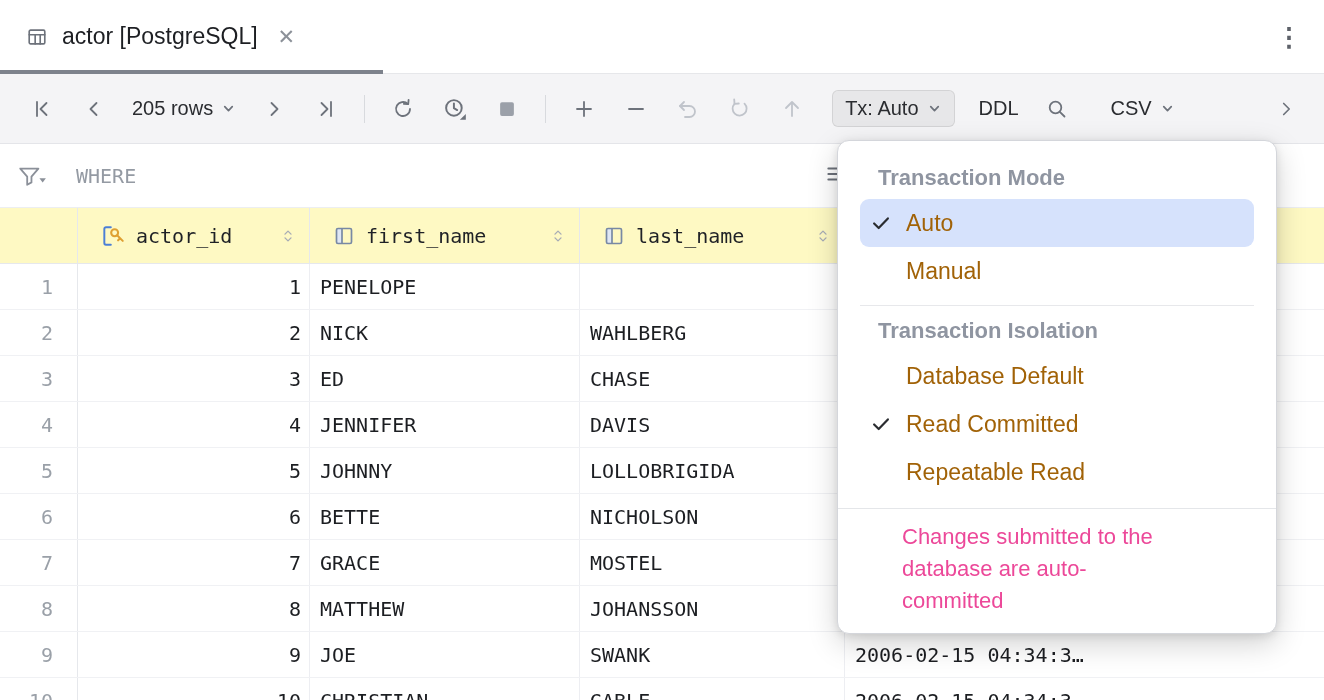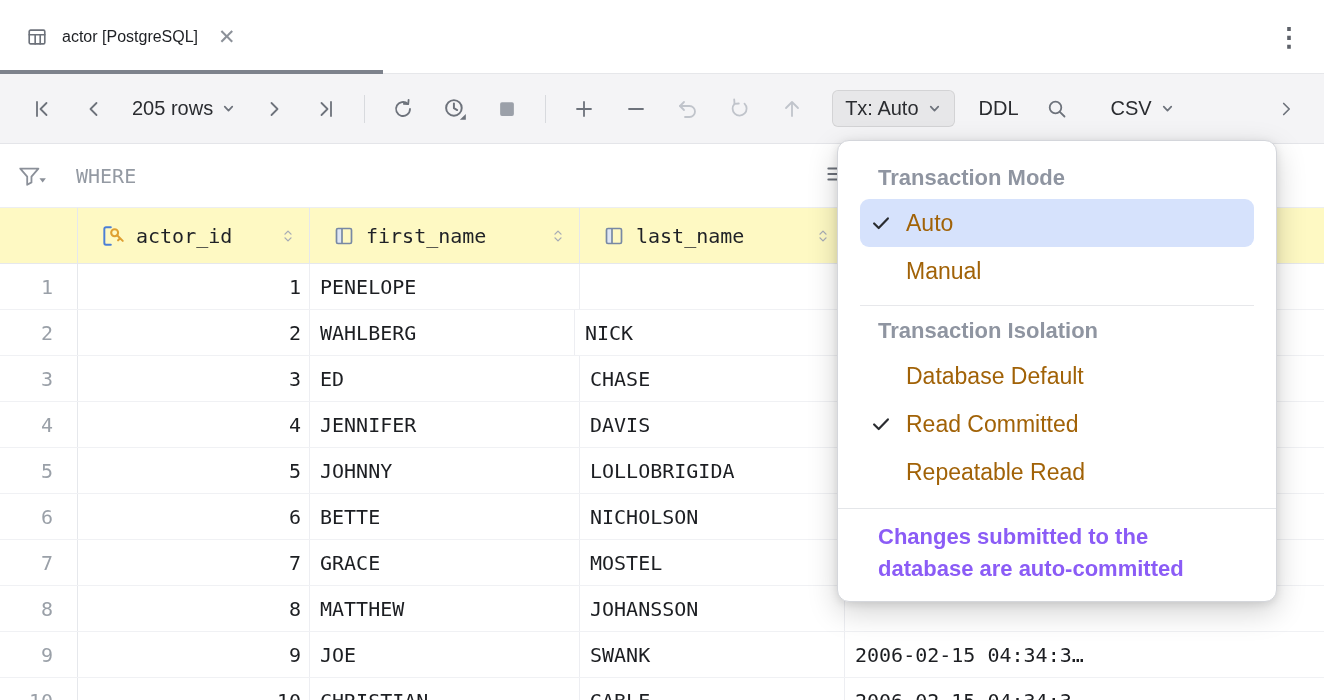--- a/index.html
+++ b/index.html
@@ -4,21 +4,21 @@
 <style>
   * { margin:0; padding:0; box-sizing:border-box; }
   html,body { background:#fff; }
   .app {
     position:relative; width:1324px; height:700px; overflow:hidden;
     background:#fff; font-family:"Liberation Sans", sans-serif; color:#1e2126;
   }
   
   .tabbar { position:relative; height:74px; background:#fff; border-bottom:1px solid #e6e7ea; display:flex; align-items:stretch; }
   .tab { position:relative; display:flex; align-items:center; gap:14px; padding:0 20px 0 26px; cursor:pointer; }
-  .tab-label { font-size:16px; font-weight:500; color:#1d1f23;text-align:center; }
+  .tab-label { font-size:23px; font-weight:500; color:#1d1f23;text-align:center; }
   .tab-close { font-size:21px; color:#8c9199; margin-left:6px; cursor:pointer; }
   .tab-indicator { position:absolute; left:0; bottom:-1px; width:383px; height:4px; background:#7d828c; }
   .kebab { position:absolute; right:22px; top:50%; transform:translateY(-50%); font-size:26px; font-weight:bold; color:#5d6169; cursor:pointer; line-height:1; }
   
   .toolbar { height:70px; background:#f4f4f6; border-bottom:1px solid #e4e5e9; display:flex; align-items:center; padding:0 12px 0 16px; }
   .tbtn { width:44px; height:40px; margin:0 4px; display:flex; align-items:center; justify-content:center; border-radius:6px; cursor:pointer; flex:none; }
   .tsep { width:1px; height:28px; background:#d8dade; margin:0 12px; flex:none; }
   .tbtn-label { display:flex; align-items:center; gap:8px; padding:6px 12px; border-radius:6px; font-size:20px; color:#2a2c30; cursor:pointer; flex:none; white-space:nowrap; }
   .tbtn-label.pressed { background:rgba(0,0,0,0.05); border:1px solid rgba(0,0,0,0.09); }
   .icon { stroke:#6d727b; fill:none; stroke-width:1.8; stroke-linecap:round; stroke-linejoin:round; }
@@ -45,21 +45,21 @@
   .cell.num { justify-content:flex-end; padding-right:8px; padding-left:0; }
   .gutter-cell { display:flex; align-items:center; justify-content:flex-end; padding-right:24px; border-right:1px solid #e6e8ec; font-family:"DejaVu Sans Mono", monospace; font-size:20px; color:#9aa0a8; cursor:pointer; }
   
   .popup { position:absolute; left:837px; top:140px; width:440px; background:#fff; border:1px solid #d4d6db; border-radius:12px; box-shadow:0 10px 30px rgba(0,0,0,0.18), 0 2px 8px rgba(0,0,0,0.10); z-index:50; padding-top:12px; overflow:hidden; }
   .psec-header { margin:10px 40px 6px; height:30px; line-height:30px; font-size:22px; font-weight:700; color:#8f95a1; }
   .pitem { height:48px; margin:0 22px; padding:0 10px; display:flex; align-items:center; border-radius:9px; font-size:23px; color:#a16207; cursor:pointer; }
   .pitem.highlighted { background:#d6e2fc; }
   .pcheck { width:36px; display:flex; align-items:center; flex:none; }
   .pdivider { height:1px; background:#e7e8eb; margin:10px 22px; }
   .pfoot-div { height:1px; background:#e4e6e9; margin-top:12px; }
-  .pfooter { padding:12px 40px 16px; font-size:22px; line-height:32px; color:#8b5cf6; max-width:400px;font-weight:bold; }
+  .pfooter { padding:12px 64px 16px; font-size:22px; line-height:32px; color:#ec4899; max-width:400px; }
   .pfooter-inner { max-width:330px; }
 </style>
 </head>
 <body>
 
 <div class="app">
 
   <header class="tabbar">
     <div class="tab">
       <svg class="icon" width="22" height="22" viewBox="0 0 24 24">
@@ -245,22 +245,22 @@
     <div class="tbody">
         <div class="trow">
           <div class="gutter-cell c0">1</div>
           <div class="cell num c1">1</div>
           <div class="cell c2">PENELOPE</div>
           <div class="cell c4"></div>
         </div>
         <div class="trow">
           <div class="gutter-cell c0">2</div>
           <div class="cell num c1">2</div>
+          <div class="cell c2">NICK</div>
           <div class="cell c3">WAHLBERG</div>
-          <div class="cell c2">NICK</div>
           <div class="cell c4"></div>
         </div>
         <div class="trow">
           <div class="gutter-cell c0">3</div>
           <div class="cell num c1">3</div>
           <div class="cell c2">ED</div>
           <div class="cell c3">CHASE</div>
           <div class="cell c4"></div>
         </div>
         <div class="trow">

